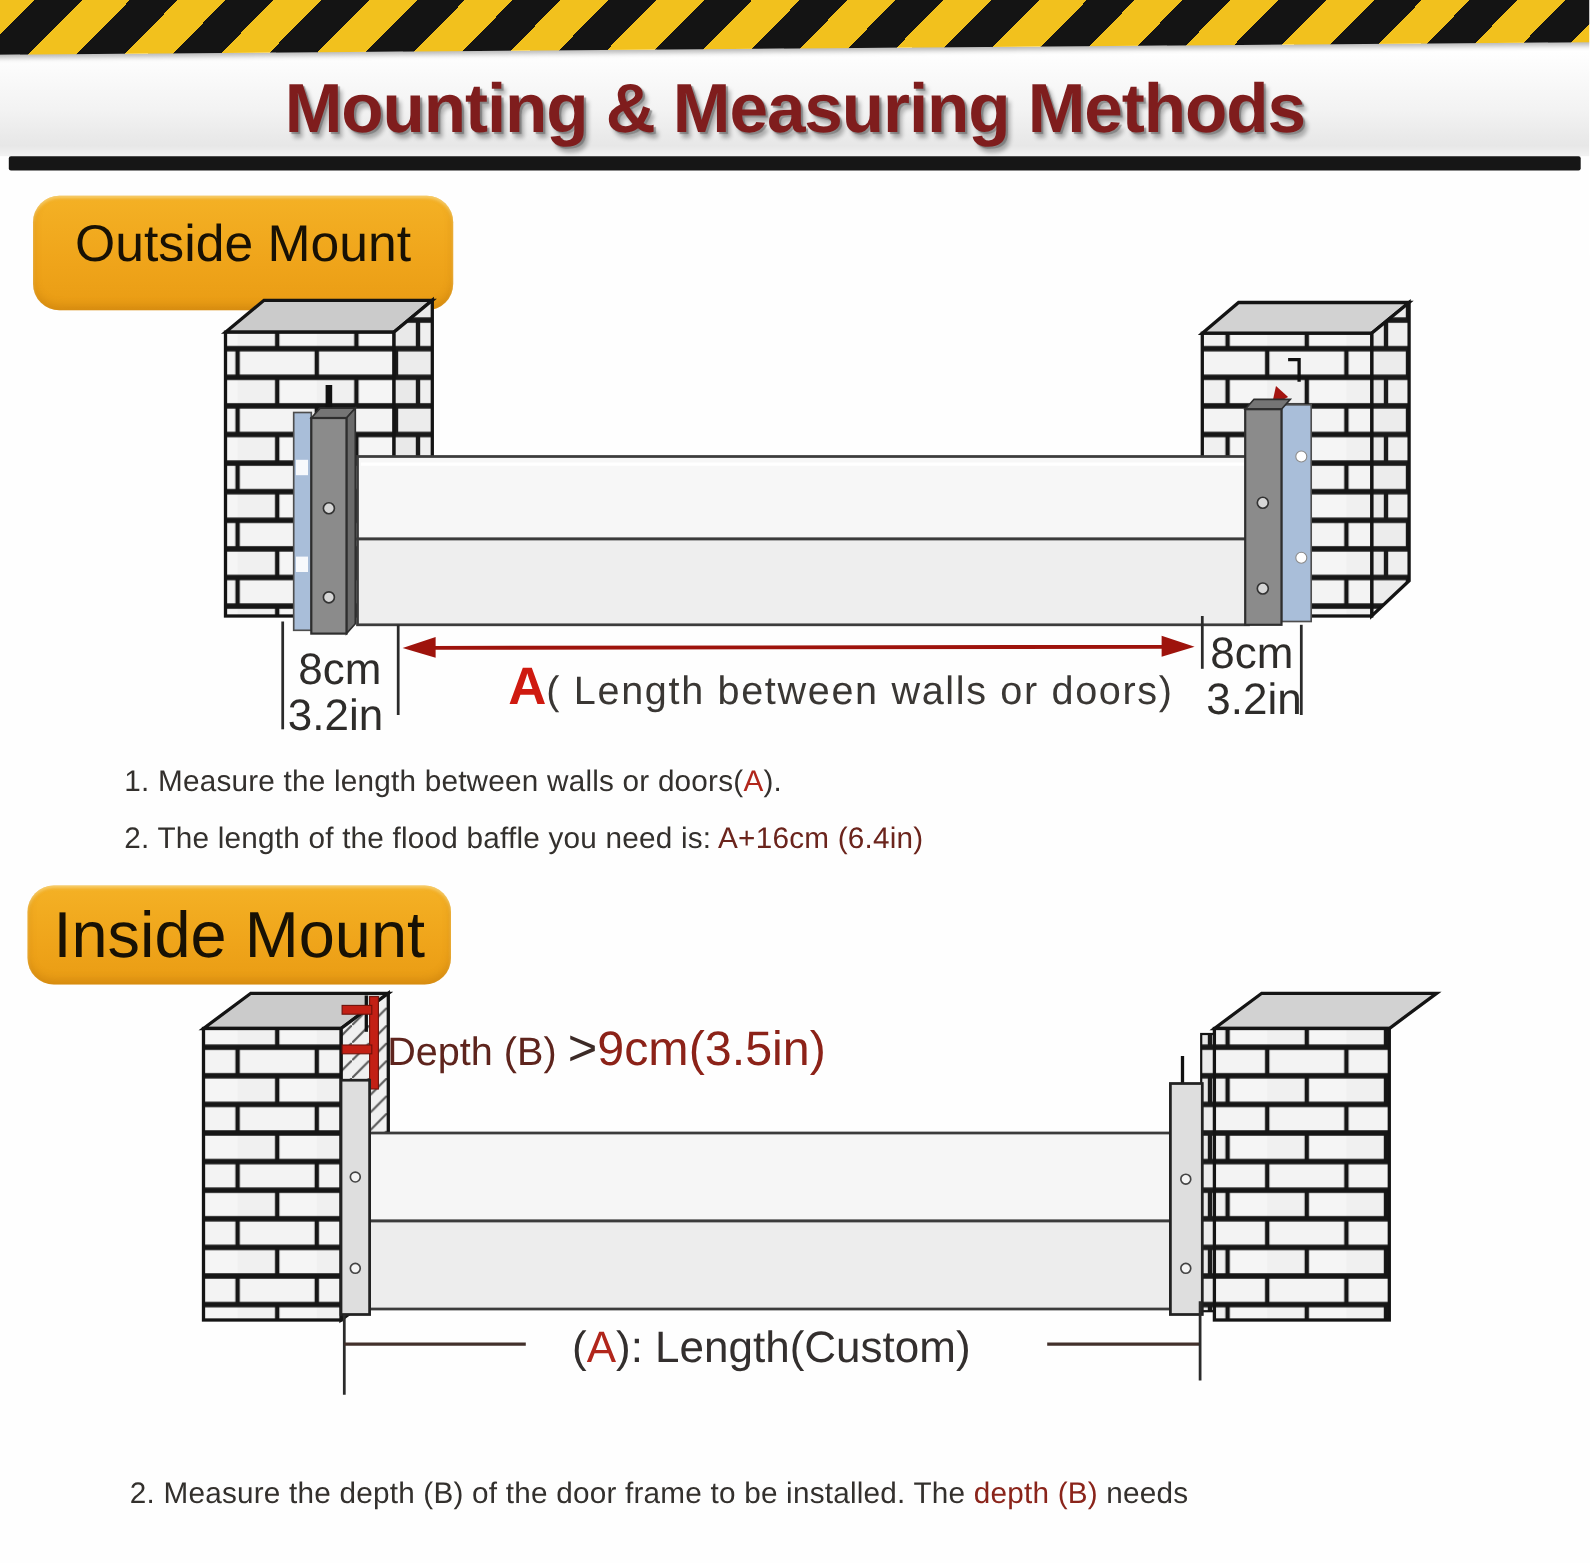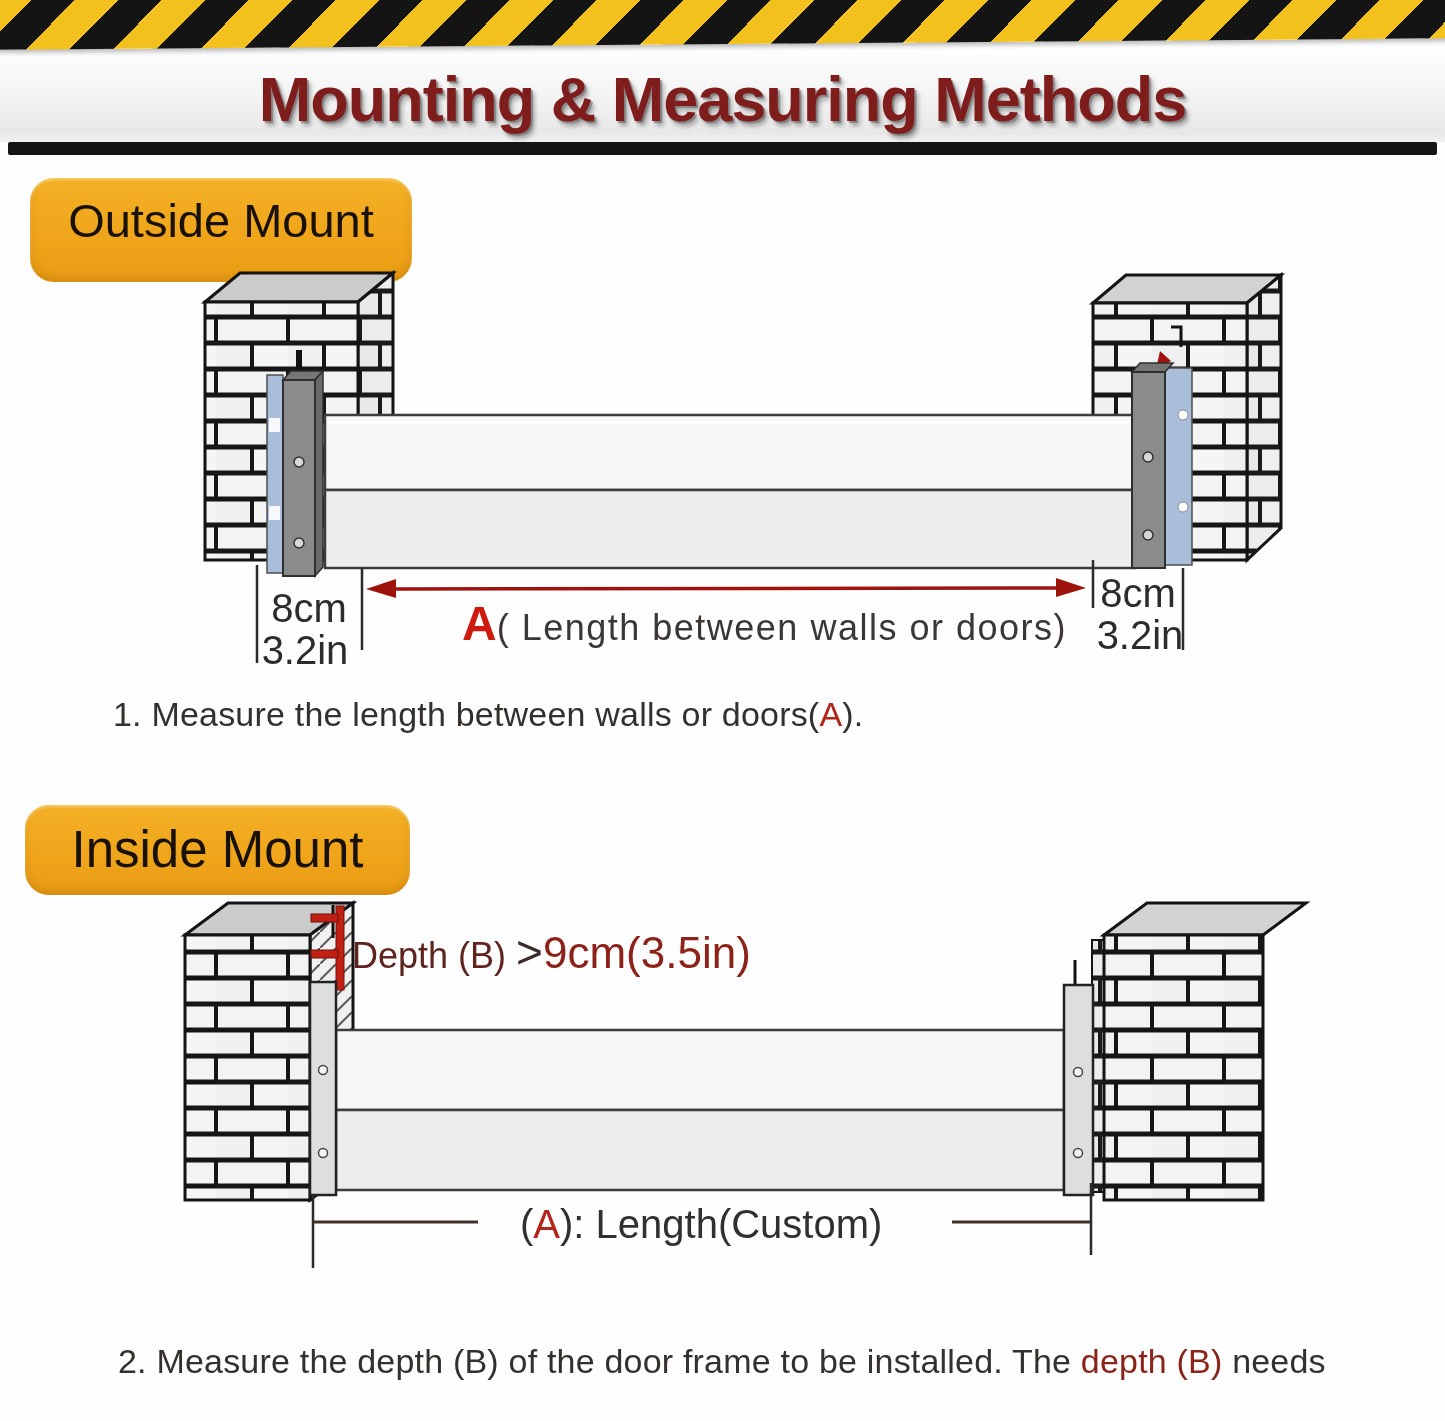--- a/index.html
+++ b/index.html
@@ -18,29 +18,29 @@
                 letter-spacing:-1px; color:#7f1d1d;
                 text-shadow:2px 2px 1px rgba(90,90,90,.55), 4px 5px 4px rgba(0,0,0,.28); }
   .title-bar { position:absolute; top:142px; left:8px; width:1429px; height:13px;
                background:#161616; border-radius:2px; }
 
   
   .badge { position:absolute; border-radius:24px; color:#181104; text-align:center;
            background:linear-gradient(180deg,#f4b125 0%,#efa41a 60%,#e99c14 100%);
            box-shadow:inset 0 -4px 8px rgba(150,85,0,.25), inset 0 2px 3px rgba(255,235,170,.6); }
   .badge-outside { left:30px; top:178px; width:382px; height:104px; line-height:86px; font-size:47px; }
-  .badge-inside  { left:25px; top:805px; width:385px; height:90px; line-height:90px; font-size:51px; }
+  .badge-inside  { left:25px; top:805px; width:385px; height:90px; line-height:90px; font-size:59px; }
 
   
   .diagram { position:absolute; left:0; }
   #svg-outside { top:265px; }
   #svg-inside  { top:900px; }
 
   
-  .step { position:absolute; font-size:34px; color:#33302d; letter-spacing:.2px; white-space:nowrap;text-align:center; }
+  .step { position:absolute; font-size:27px; color:#33302d; letter-spacing:.2px; white-space:nowrap;text-align:center; }
   .red-letter   { color:#b1261b; }
   .maroon-text  { color:#6b241c; }
   .red-phrase   { color:#8a241a; }
 </style>
 </head>
 <body>
 
 <div id="page">
 
   <div class="title-band"></div>
@@ -131,20 +131,21 @@
       <line x1="392" y1="324" x2="1060" y2="323" stroke="#9e130c" stroke-width="3.5"></line>
       <polygon points="396,314 366,324 396,333" fill="#9e130c"></polygon>
       <polygon points="1056,313 1086,323 1056,332" fill="#9e130c"></polygon>
     </g>
     <text x="462" y="375">
       <tspan font-size="48" font-weight="bold" fill="#cf1a10">A</tspan><tspan font-size="36" fill="#3a3734" letter-spacing="1.5">( Length between walls or doors)</tspan>
     </text>
   </svg>
 
   <div class="step" style="left:113px; top:695px;"><span>1. Measure the length between walls or doors(</span><span class="red-letter">A</span><span>).</span></div>
+  <div class="step" style="left:113px; top:747px;"><span>2. The length of the flood baffle you need is: </span><span class="maroon-text">A+16cm (6.4in)</span></div>
 
   <svg id="svg-inside" class="diagram" width="1445" height="395" viewBox="0 0 1445 395">
 
     <g>
       <polygon points="185,35 228,3 353,3 310,35" fill="#cbcbcb" stroke="#141414" stroke-width="3"></polygon>
       <polygon points="310,35 353,3 353,268 310,300" fill="url(#hatch)" stroke="#141414" stroke-width="3"></polygon>
       <rect x="185" y="35" width="125" height="265" fill="url(#bricks)" stroke="#141414" stroke-width="3"></rect>
     </g>
 
     <g>

